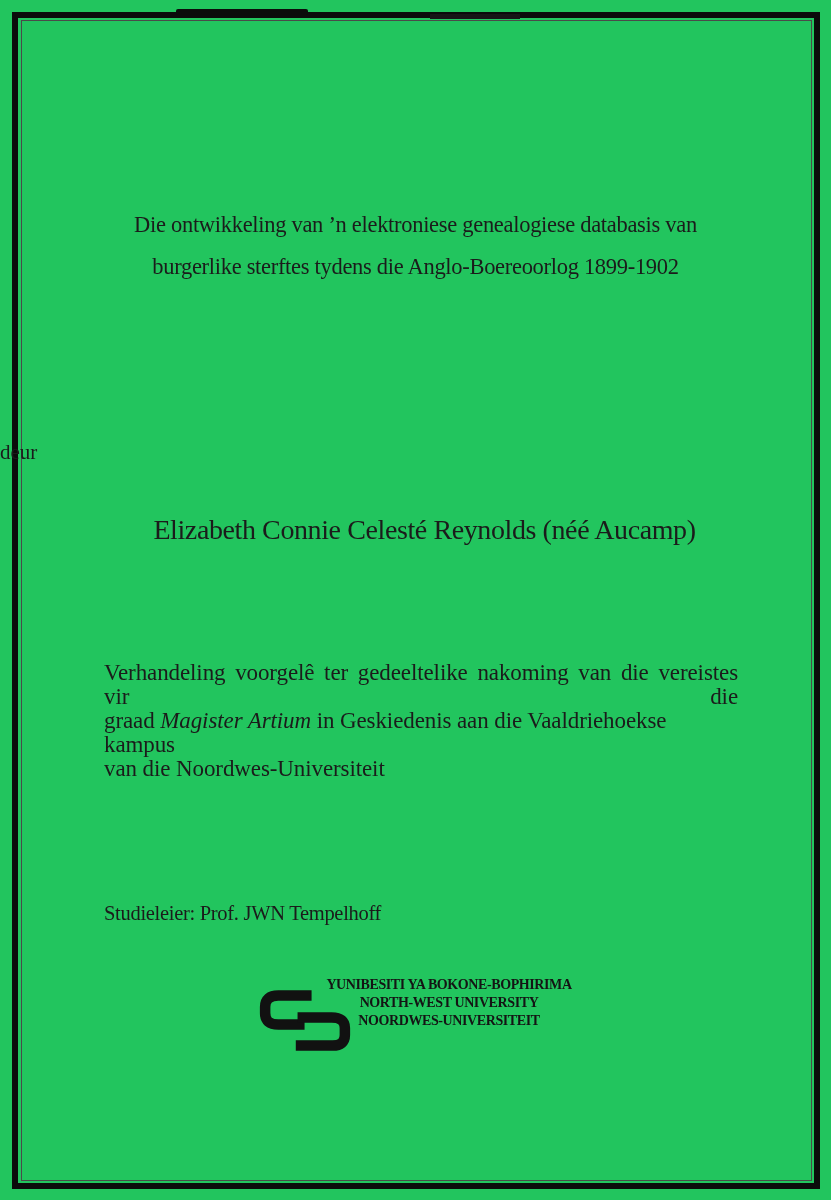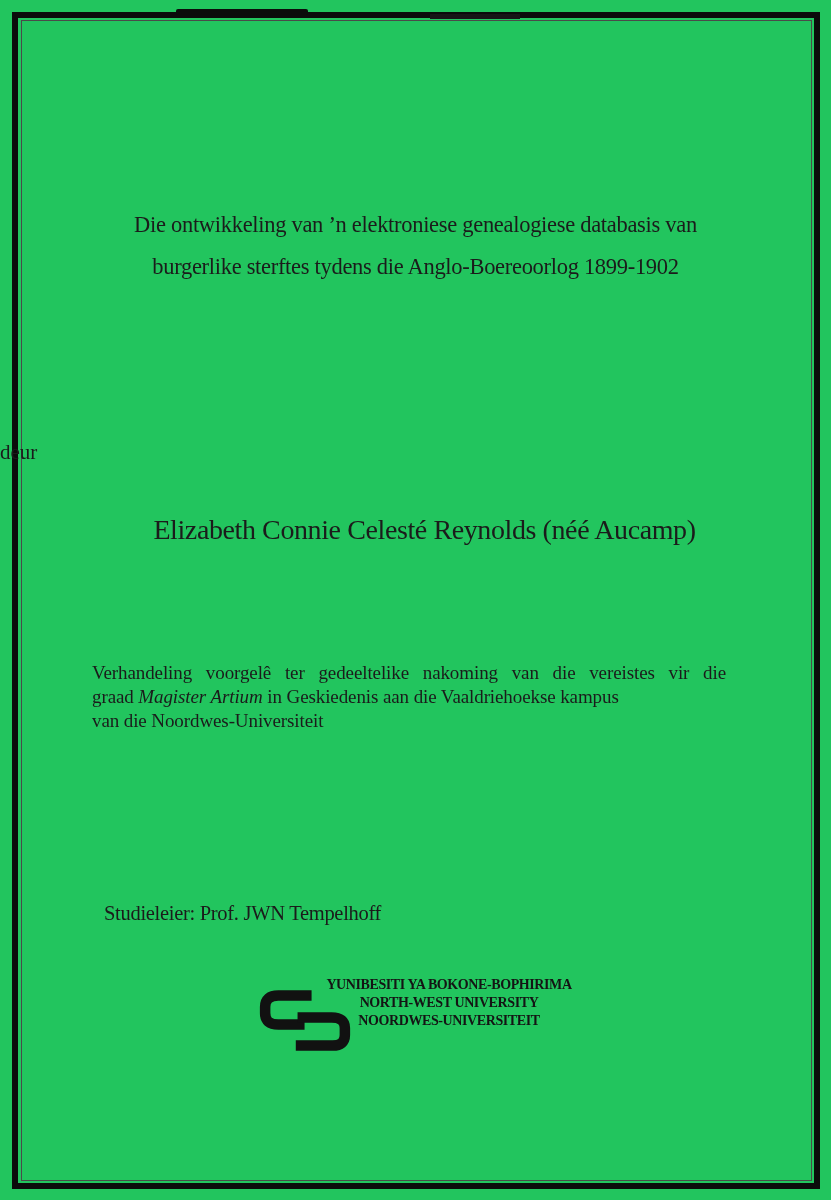--- a/index.html
+++ b/index.html
@@ -60,23 +60,23 @@
   }
   .author {
     position: absolute;
     top: 514px; left: 18px; right: 0;
     text-align: center;
     font-size: 28px;
     letter-spacing: -0.4px;
   }
   .statement {
     position: absolute;
-    top: 661px; left: 92px;
+    top: 661px; left: 104px;
     width: 634px;
-    font-size: 19px;
+    font-size: 23px;
     line-height: 24px;
     letter-spacing: -0.1px;
   }
   .statement .js-line {
     text-align: justify;
     text-align-last: justify;
   }
   .supervisor-block {
     position: absolute;
     top: 888px; left: 104px;

